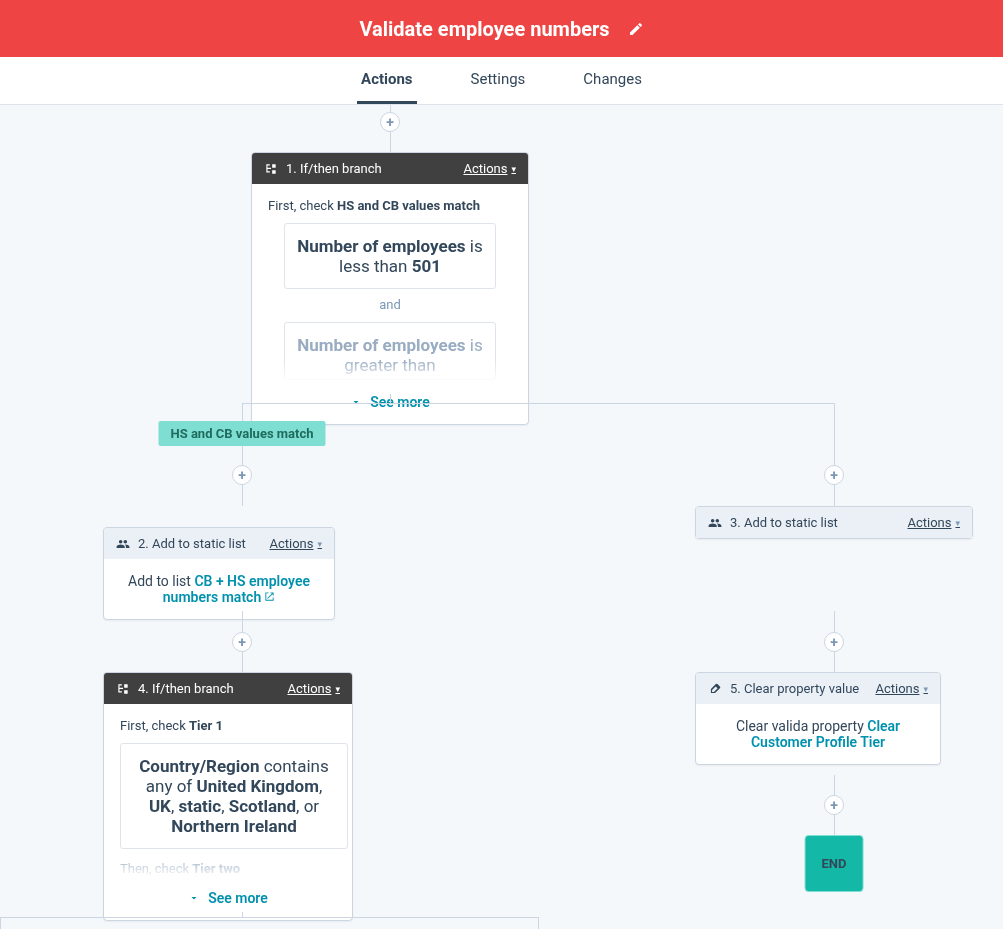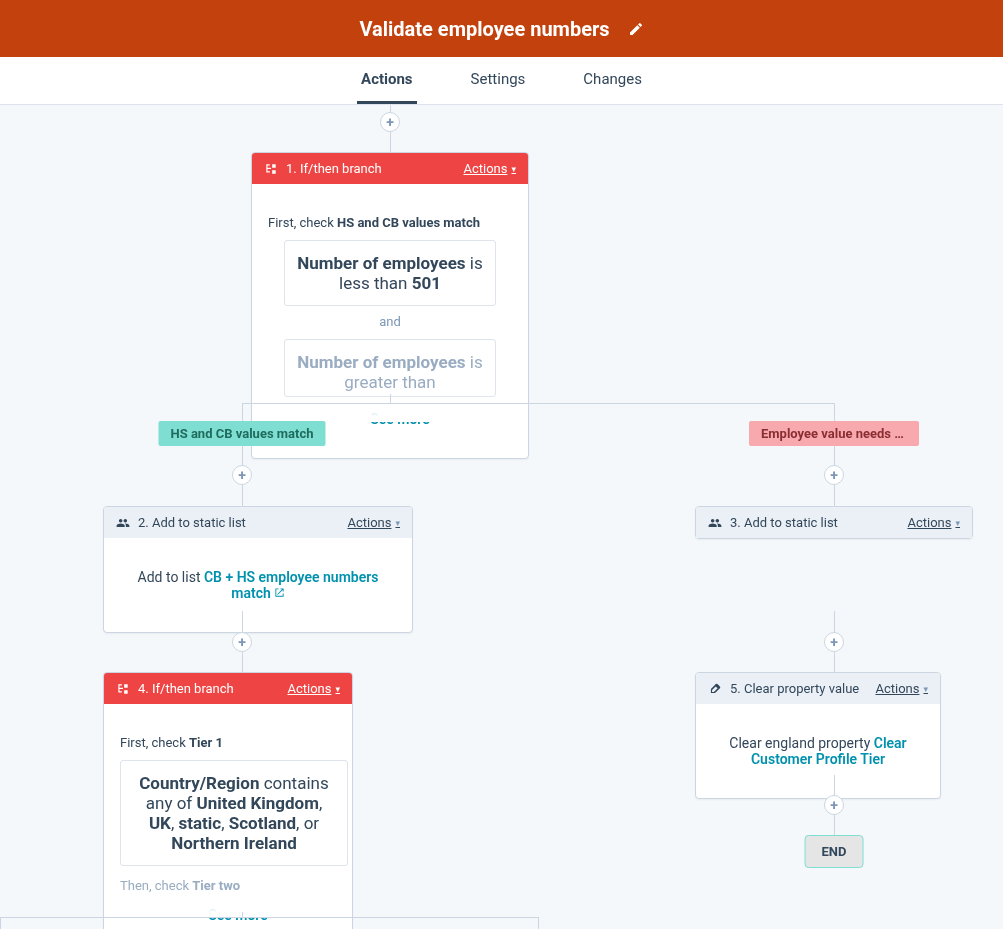--- a/index.html
+++ b/index.html
@@ -3,21 +3,21 @@
 <meta charset="utf-8">
 <style>
   * { box-sizing: border-box; margin: 0; padding: 0; }
   body {
     font-family: -apple-system, BlinkMacSystemFont, "Segoe UI", Roboto, Helvetica, Arial, sans-serif;
     background: #f5f8fa;
     color: #33475b;
     font-size: 14px;
   }
   .header {
-    background: #c2410c;
+    background: #ef4444;
     height: 57px;
     display: flex;
     align-items: center;
     justify-content: center;
     color: #fff;
     gap: 18px;
   }
   .header-title {
     font-size: 20px;
     font-weight: 700;
@@ -68,21 +68,21 @@
     transform: translate(-50%,-50%);
   }
   .card {
     position: absolute;
     background: #fff;
     border: 1px solid #cbd6e2;
     border-radius: 4px;
     box-shadow: 0 1px 2px rgba(0,0,0,0.05);
   }
   .card-header {
-    background: #ef4444;
+    background: #404040;
     color: #fff;
     padding: 8px 12px;
     display: flex;
     align-items: center;
     justify-content: space-between;
     border-radius: 3px 3px 0 0;
     font-size: 13px;
   }
   .card-header.light {
     background: #eaf0f6;
@@ -91,21 +91,21 @@
   .card-header-left {
     display: flex; align-items: center; gap: 8px;
   }
   .actions-link {
     display: inline-flex; align-items: center; gap: 4px;
     text-decoration: underline;
     cursor: pointer;
   }
   .actions-link .caret { font-size: 9px; text-decoration: none; display:inline-block; }
   .card-body {
-    padding: 31px 16px;
+    padding: 14px 16px;
   }
   .card-body.center { text-align: center; }
   .bold { font-weight: 700; }
   .criteria-box {
     border: 1px solid #dfe3eb;
     border-radius: 3px;
     padding: 12px 10px;
     margin: 10px auto 0;
     text-align: center;
     font-size: 17px;
@@ -135,25 +135,25 @@
     font-weight: 700;
     border-radius: 2px;
     transform: translateX(-50%);
     white-space: nowrap;
   }
   .branch-green { background: #7fded2; color: #1f6b5e; }
   .branch-red { background: #f8a9ad; color: #8b2e33; }
   .end-pill {
     position: absolute;
     border: 1px solid #7fded2;
-    background: #e5e5e5;
+    background: #14b8a6;
     color: #33475b;
     font-weight: 700;
     font-size: 13px;
-    padding: 8px 16px;
+    padding: 20px 16px;
     border-radius: 4px;
     transform: translateX(-50%);
   }
   .fade-overlay {
     position:absolute;
     left:0; right:0; bottom:0; height:28px;
     background: linear-gradient(to bottom, rgba(255,255,255,0), #fff 80%);
     pointer-events:none;
   }
   svg { display:block; }
@@ -218,26 +218,25 @@
       </div>
     </div>
   </div>
 
   <div class="vline" style="left:390px; top:289px; height:10px;"></div>
   <div class="hline" style="left:242px; top:298px; width:592px;"></div>
   <div class="vline" style="left:242px; top:298px; height:103px;"></div>
   <div class="vline" style="left:834px; top:298px; height:103px;"></div>
 
   <div class="branch-label branch-green" style="left:242px; top:316px;">HS and CB values match</div>
-  <div class="branch-label branch-red" style="left:834px; top:316px; max-width:170px; overflow:hidden; text-overflow:ellipsis;">Employee value needs to …</div>
 
   <div class="plus-btn" style="left:242px; top:370px;">+</div>
   <div class="plus-btn" style="left:834px; top:370px;">+</div>
 
-  <div class="card" style="left:103px; top:401px; width:310px;">
+  <div class="card" style="left:103px; top:422px; width:232px;">
     <div class="card-header light">
       <div class="card-header-left">
         <span>
           <svg width="14" height="14" viewBox="0 0 24 24" fill="#33475b">
               <path d="M16 11c1.66 0 3-1.34 3-3s-1.34-3-3-3-3 1.34-3 3 1.34 3 3 3zm-8 0c1.66 0 3-1.34 3-3S9.66 5 8 5 5 6.34 5 8s1.34 3 3 3zm0 2c-2.33 0-7 1.17-7 3.5V19h14v-2.5C15 14.17 10.33 13 8 13zm8 0c-.29 0-.62.02-.97.05 1.16.84 1.97 1.97 1.97 3.45V19h6v-2.5c0-2.33-4.67-3.5-7-3.5z"></path>
             </svg>
         </span>
         <span>2. Add to static list</span>
       </div>
       <span class="actions-link">
@@ -321,21 +320,21 @@
             </svg>
         </span>
         <span>5. Clear property value</span>
       </div>
       <span class="actions-link">
         <span>Actions</span>
           <span class="caret" style="color:#7c98b6">▾</span>
       </span>
     </div>
     <div class="card-body center">
-      <span>Clear england property </span><a class="link-teal">Clear Customer Profile Tier</a>
+      <span>Clear valida property </span><a class="link-teal">Clear Customer Profile Tier</a>
     </div>
   </div>
 
   <div class="vline" style="left:834px; top:670px; height:60px;"></div>
   <div class="plus-btn" style="left:834px; top:700px;">+</div>
   <div class="end-pill" style="left:834px; top:730px;">END</div>
 
   <div class="vline" style="left:242px; top:807px; height:5px;"></div>
   <div class="hline" style="left:0px; top:812px; width:538px;"></div>
   <div class="vline" style="left:0px; top:812px; height:12px;"></div>

